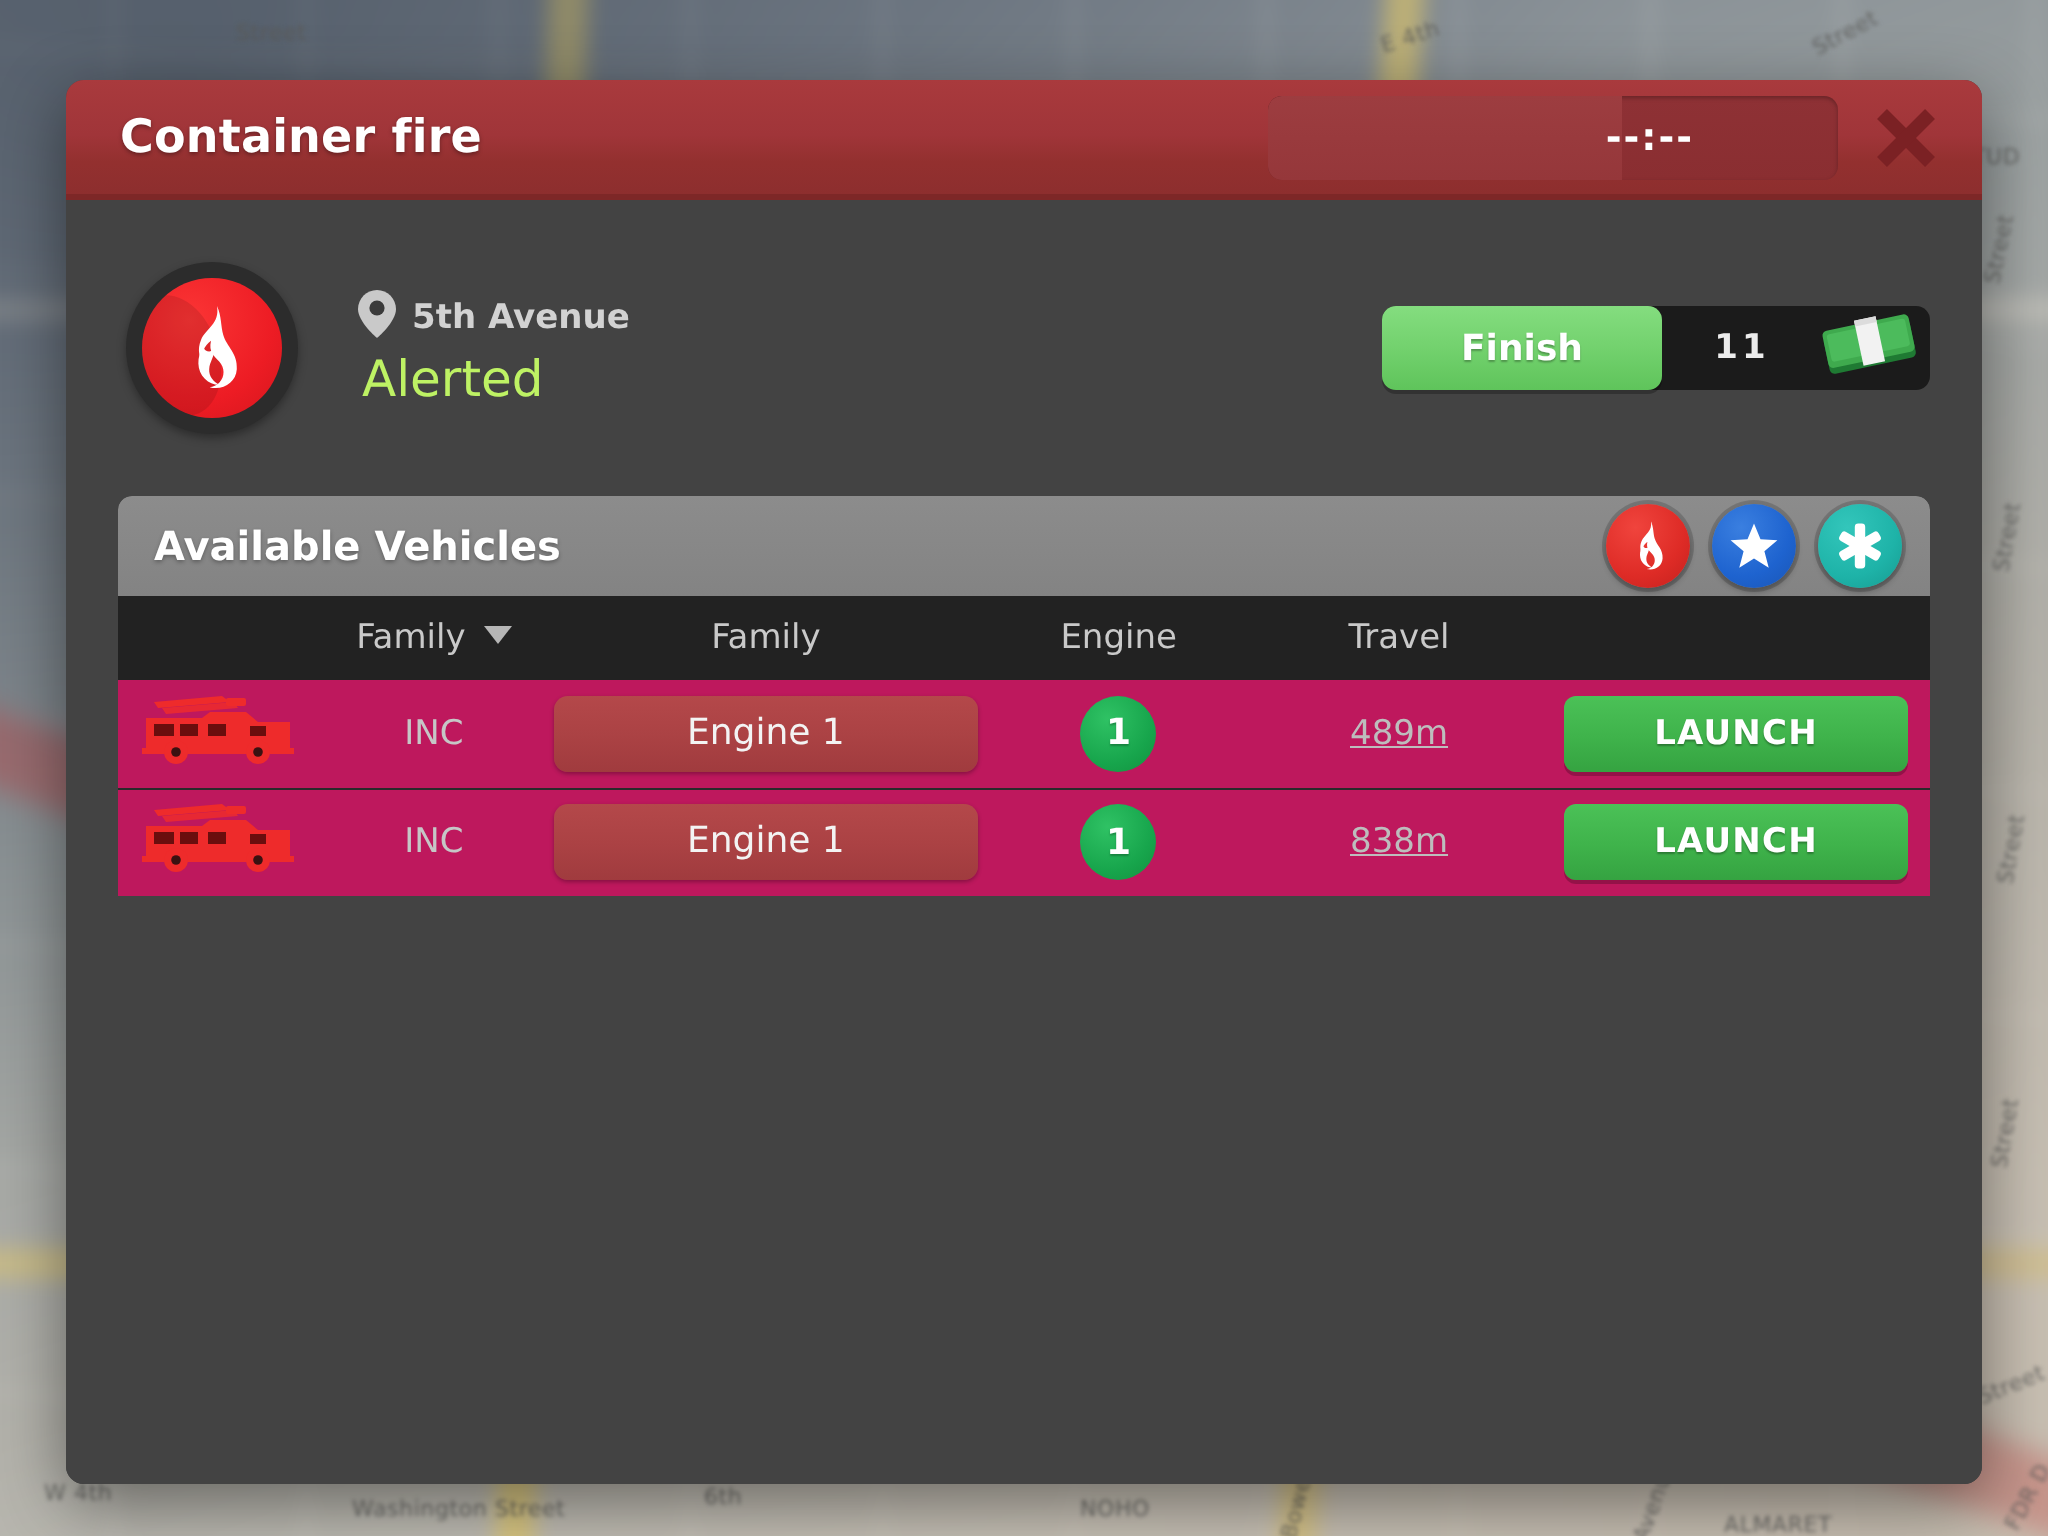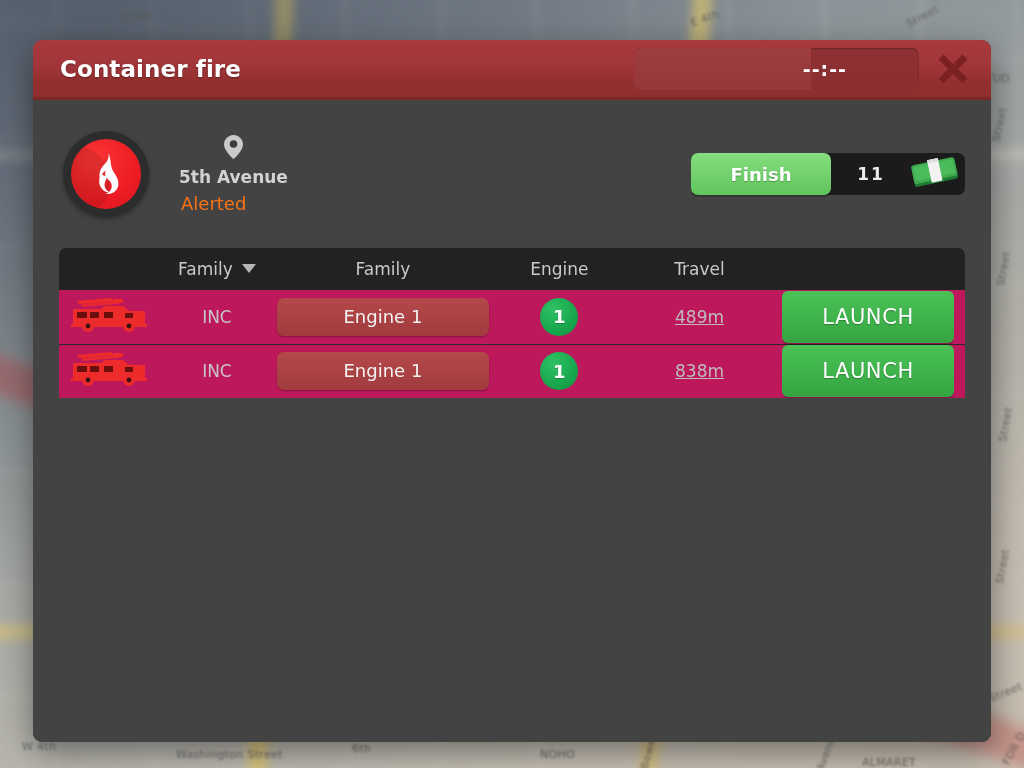--- a/index.html
+++ b/index.html
@@ -143,32 +143,31 @@
     content: "";
     position: absolute;
     left: -6px; top: 8px;
     width: 44px; height: 62px;
     background: rgba(0,0,0,.10);
     border-radius: 50% 50% 45% 45%;
     transform: rotate(-16deg);
   }
   #incident-text { margin-left: 30px; }
   #incident-address-row {
-    display: flex; align-items: center; gap: 8px;
+    display: flex; align-items: flex-end; gap: 8px;
     margin-bottom: 6px;
-    flex-direction: column;
   }
   #incident-address {
     color: #d2d2d2;
     font-size: 17px;
     font-weight: bold;
   }
   #incident-status {
-    color: #f97316;
-    font-size: 18px;
+    color: #bef264;
+    font-size: 25px;
     padding-left: 2px;
   }
 
   
   #finish-group {
     margin-left: auto;
     display: flex;
     align-items: center;
     height: 42px;
     background: #1b1b1b;
@@ -296,28 +295,28 @@
     width: 38px; height: 38px;
     border-radius: 50%;
     background: radial-gradient(circle at 36% 30%, #2fc264 0%, #17a54c 62%, #13913f 100%);
     color: #fff;
     font-size: 18px;
     font-weight: bold;
     text-shadow: 0 1px 1px rgba(0,0,0,.25);
   }
   .travel-label { color: #bdbdbd; font-size: 17px; text-decoration: underline; }
   .launch-button {
-    width: 172px; height: 52px;
+    width: 172px; height: 38px;
     border: none;
     border-radius: 6px;
     background: linear-gradient(180deg, #4bc157 0%, #3fb34b 54%, #35a341 100%);
     color: #fff;
     font-family: inherit;
-    font-size: 21px;
-    font-weight: normal;
+    font-size: 17px;
+    font-weight: bold;
     letter-spacing: .6px;
     text-shadow: 0 1px 1px rgba(0,0,0,.3);
     cursor: pointer;
     box-shadow: 0 2px 0 rgba(0,0,0,.22);
   }
   #dialog-body-filler { flex: 1 1 auto; background: #434343; }
 </style>
 </head>
 <body>
 
@@ -394,20 +393,49 @@
             <rect x="7" y="8" width="40" height="14" rx="1.5" fill="#4cbb5c"></rect>
             <rect x="22" y="4" width="11" height="23" fill="#f2f2f2"></rect>
             <rect x="22" y="4" width="11" height="3" fill="#dcdcdc"></rect>
           </g>
         </svg>
       </div>
     </div>
   </div>
 
   <div id="vehicles-panel">
+    <div id="vehicles-header">
+      <div id="vehicles-title">Available Vehicles</div>
+      <div id="filter-icons">
+
+        <div class="filter-icon filter-fire">
+          <svg width="20" height="26" viewBox="0 0 34 44">
+            <path d="M19.5 1 C21 10 14 12 11.5 18 C9.5 22.8 10.6 27 13 29.5 C11 25 13.2 20.8 16.5 18.4 C15.2 24 18 26 20.6 28.8 C23.4 31.8 23.6 36.4 20.6 39.4 C19.4 40.6 17.6 41.4 15.8 41.6 C22.4 43.4 29 39.2 29.4 32.6 C29.9 24.6 24.4 21.6 22.6 15.4 C21.4 11.2 21.8 6 19.5 1 Z" fill="#ffffff"></path>
+            <path d="M12.4 21.6 C9.4 26.4 9.2 33.2 13.4 37.4 C15.6 39.6 18.4 40.6 21 40.4 C17.6 39 15.4 36 15.6 32.6 C15.8 28.6 18.4 26.6 18 22.4 C16.2 24.6 14 24 12.4 21.6 Z" fill="#ffffff"></path>
+          </svg>
+        </div>
+
+        <div class="filter-icon filter-police">
+          <svg width="26" height="26" viewBox="0 0 24 24">
+            <path d="M12 1.6 L15 8.9 L22.8 9.4 L16.8 14.4 L18.8 22 L12 17.8 L5.2 22 L7.2 14.4 L1.2 9.4 L9 8.9 Z" fill="#ffffff"></path>
+          </svg>
+        </div>
+
+        <div class="filter-icon filter-ems">
+          <svg width="26" height="26" viewBox="0 0 24 24">
+            <g fill="#ffffff">
+              <rect x="9.6" y="1.6" width="4.8" height="20.8" rx="1.6"></rect>
+              <rect x="9.6" y="1.6" width="4.8" height="20.8" rx="1.6" transform="rotate(60 12 12)"></rect>
+              <rect x="9.6" y="1.6" width="4.8" height="20.8" rx="1.6" transform="rotate(120 12 12)"></rect>
+            </g>
+          </svg>
+        </div>
+
+      </div>
+    </div>
 
     <table id="vehicles-table">
       <thead>
         <tr>
           <th class="col-icon"></th>
           <th class="col-family"><span>Family</span><span class="sort-caret"></span></th>
           <th class="col-vehicle">Family</th>
           <th class="col-status">Engine</th>
           <th class="col-travel">Travel</th>
           <th class="col-action"></th>

